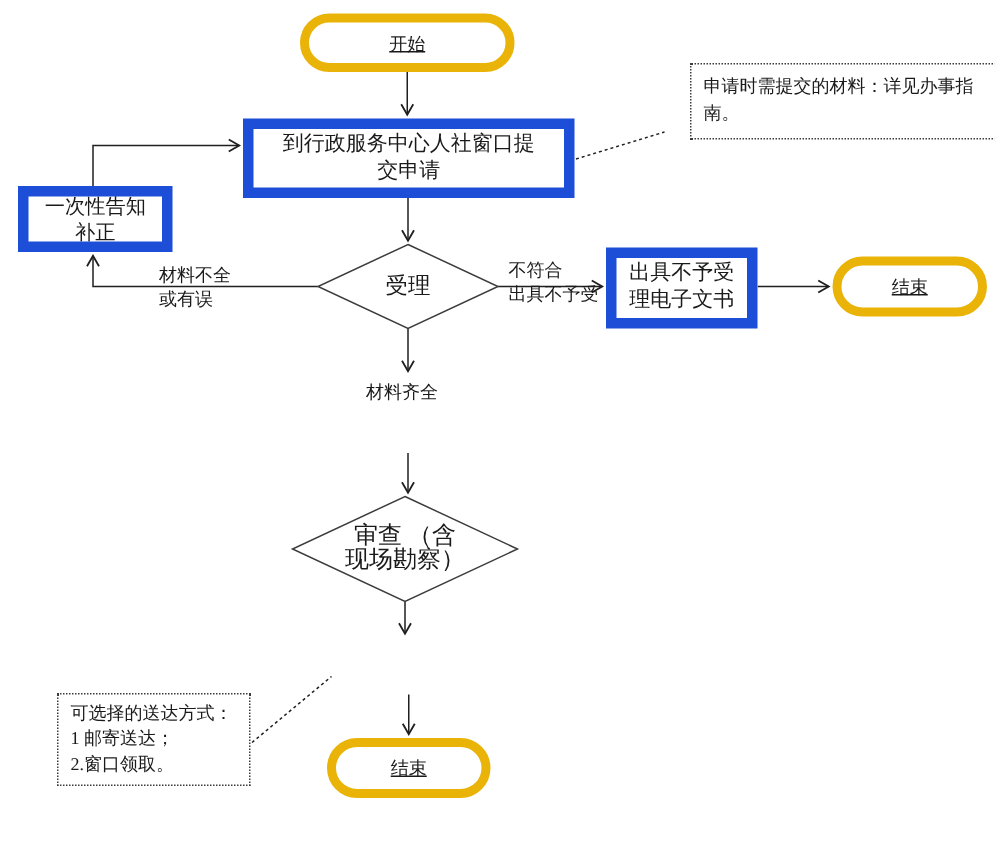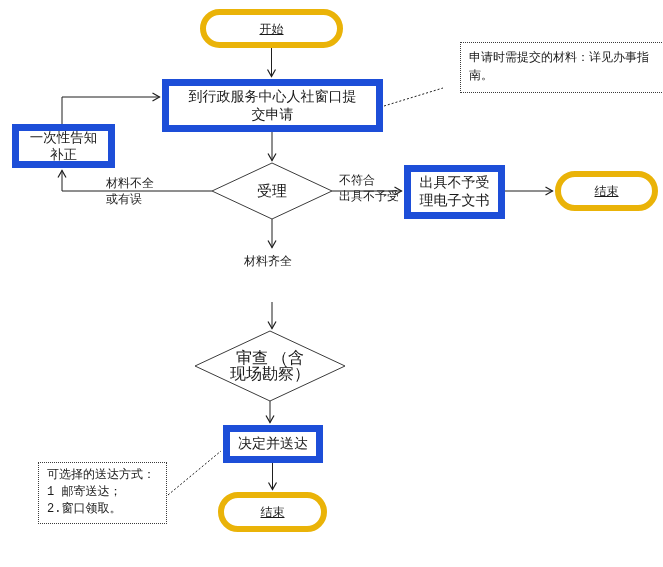--- a/index.html
+++ b/index.html
@@ -72,34 +72,33 @@
   <div class="node" style="left:162px;top:79px;width:221px;height:53px;">到行政服务中心人社窗口提
 交申请</div>
 
   <div class="node" style="left:12px;top:124px;width:103px;height:44px;font-size:13.5px;line-height:17px;">一次性告知
 补正</div>
 
   <div class="node" style="left:404px;top:165px;width:101px;height:54px;">出具不予受
 理电子文书</div>
 
 
-  <div class="node" style="left:223px;top:425px;width:100px;height:38px;">决定并送达</div>
 
   <div class="dlabel" style="left:212px;top:183px;width:120px;">受理</div>
 
   <div class="dlabel review-label" style="left:195px;top:350px;width:150px;">审查 （含
 现场勘察）</div>
 
   <div class="elabel" style="left:106px;top:175px;width:76px;">材料不全
 或有误</div>
 
   <div class="elabel" style="left:339px;top:172px;width:64px;">不符合
 出具不予受</div>
 
   <div class="elabel" style="left:244px;top:217px;width:58px;margin-top:36px;">材料齐全</div>
 
   <div class="note" style="left:460px;top:42px;width:214px;height:51px;">申请时需提交的材料：详见办事指南。</div>
 
-  <div class="note" style="left:38px;top:462px;width:129px;height:62px;line-height:17px;padding:4px 8px;font-family:Liberation Mono, monospace;">可选择的送达方式：
+  <div class="note" style="left:38px;top:462px;width:129px;height:62px;line-height:17px;padding:4px 8px;">可选择的送达方式：
 1 邮寄送达；
 2.窗口领取。</div>
 
 </div>
 
 </body></html>

